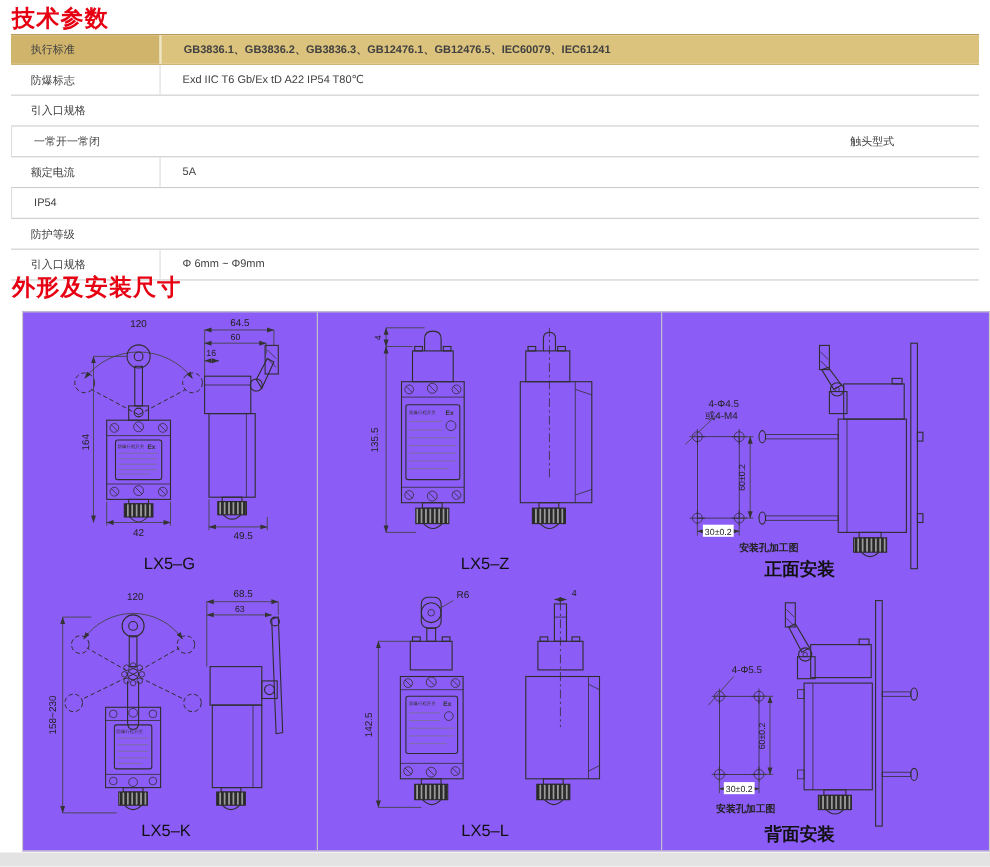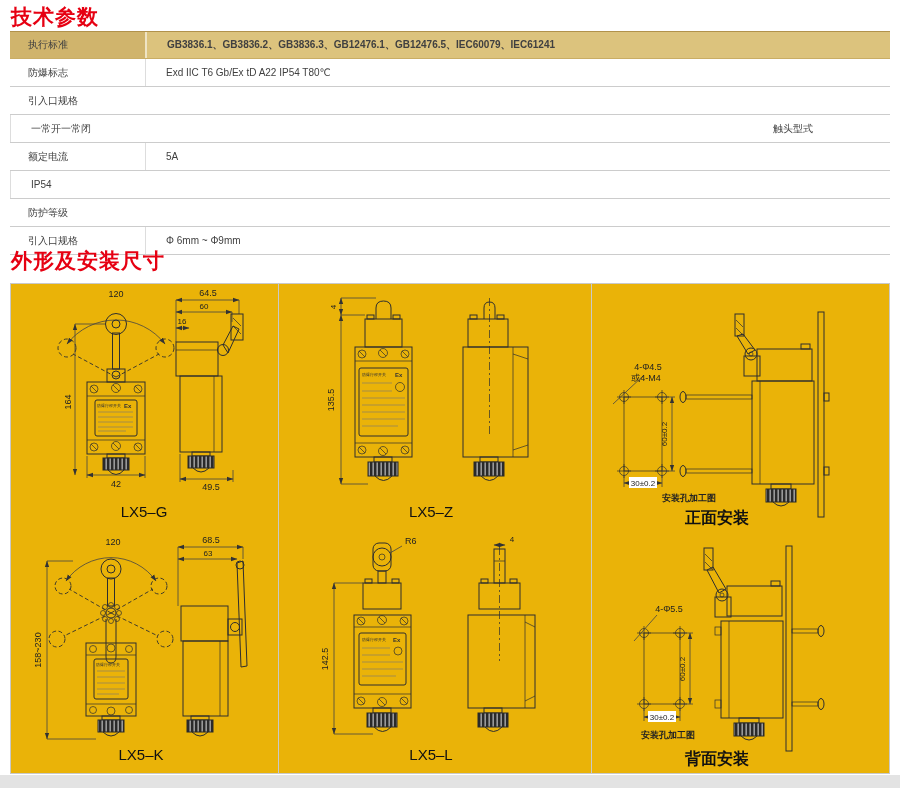--- a/index.html
+++ b/index.html
@@ -9,21 +9,21 @@
   #title1{top:3px;}
   #title2{top:247px;}
   .spec-table{position:absolute;left:10px;top:31px;width:880px;font-size:10px;color:#404040;}
   .spec-row{display:flex;height:27px;border-bottom:1px solid #ccc;}
   .spec-row .cell{display:flex;align-items:center;box-sizing:border-box;}
   .cell.label{width:135px;padding-left:18px;}
   .cell.value{flex:1;padding-left:20px;border-left:1px solid #ddd;}
   .spec-row.gold{height:26px;border-top:1px solid #b1924b;border-bottom:1px solid #c9ad65;}
   .spec-row.gold .cell.label{background:#d0b46c;}
   .spec-row.gold .cell.value{background:#dcc37d;border-left:2px solid rgba(255,255,255,.55);font-weight:bold;}
-  .panel{position:absolute;left:10px;top:283px;width:878px;height:489px;border:1px solid #c9c9c9;background:#eab308;}
+  .panel{position:absolute;left:20px;top:283px;width:878px;height:489px;border:1px solid #c9c9c9;background:#8b5cf6;}
   .vdiv{position:absolute;top:0;width:1px;height:489px;background:#c9c9c9;}
   .panel svg{position:absolute;}
   .bottom-strip{position:absolute;left:0;top:775px;width:900px;height:13px;background:#e3e3e3;}
   
   .ln{stroke:#2e2e2e;fill:none;stroke-width:1;}
   .lnt{stroke:#2e2e2e;fill:none;stroke-width:.7;}
   .dim{stroke:#444;fill:none;stroke-width:.8;}
   .dsh{stroke:#2e2e2e;fill:none;stroke-width:.9;stroke-dasharray:4 2.5;}
   .cl{stroke:#2e2e2e;fill:none;stroke-width:.7;stroke-dasharray:8 3 2 3;}
   .npl{stroke:#777;stroke-width:.6;}

